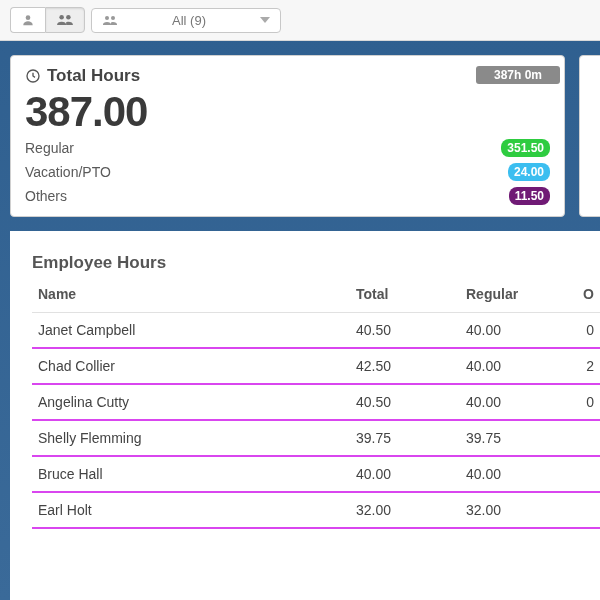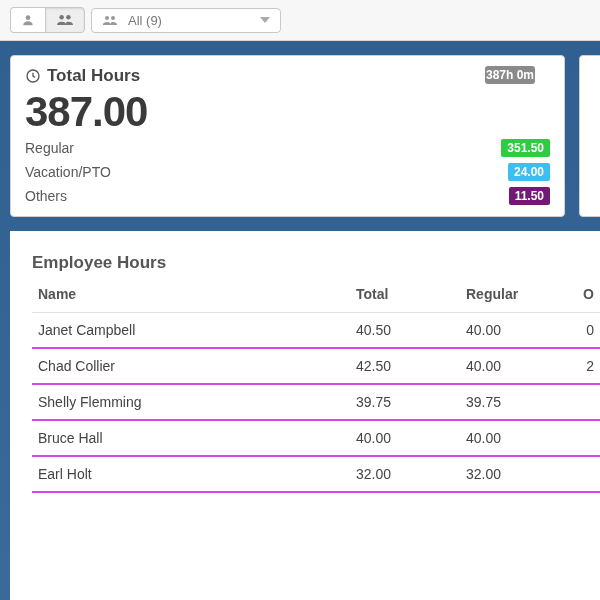--- a/index.html
+++ b/index.html
@@ -42,21 +42,21 @@
     padding: 4px 10px;
     display: flex;
     align-items: center;
     gap: 10px;
     width: 190px;
     color: #777;
     cursor: pointer;
     font-size: 13px;
   }
   .dropdown .dd-icon { display:flex; }
-  .dropdown .dd-label { flex: 1; }
+  .dropdown .dd-label { flex: 1; text-align: center; }
   .dropdown .dd-caret { color: #aaa; }
 
   .cards-row { padding: 14px 10px; display: flex; gap: 14px; }
   .card {
     background: #fff;
     border: 1px solid #d0d0d0;
     border-radius: 4px;
     padding: 10px 14px 8px 14px;
     width: 555px;
     position: relative;
@@ -64,26 +64,26 @@
   }
   .card.peek {
     width: 50px;
     padding: 10px;
   }
   .card-header { display: flex; align-items: center; gap: 6px; color: #444; }
   .card-header .title { font-weight: 700; font-size: 17px; }
   .card-header .clock-icon { display:flex; }
   .badge-abs {
     position: absolute;
-    top: 10px; right: 29px;
+    top: 10px; right: 4px;
     background: #8a8a8a;
     color: #fff;
     font-size: 12px;
     font-weight: 700;
-    padding: 2px 1px;
+    padding: 2px 18px;
     border-radius: 3px;
   }
   .big-number {
     font-size: 42px;
     font-weight: 800;
     color: #3a3a3a;
     letter-spacing: -1px;
     margin-top: 2px;
   }
   .stat-row {
@@ -93,21 +93,21 @@
     font-size: 14px;
     color: #5a5a5a;
     padding: 3px 0;
   }
   .stat-row + .stat-row { border-top: 0; }
   .pill {
     color: #fff;
     font-size: 12px;
     font-weight: 700;
     padding: 2px 6px;
-    border-radius: 2px;
+    border-radius: 8px;
   }
   .pill.green { background: #2ecc40; }
   .pill.blue  { background: #3bbef0; }
   .pill.gray  { background: #701a75; }
 
   .panel {
     background: #fff;
     margin: 0 0 0 10px;
     padding: 22px 10px 0 22px;
     height: 380px;
@@ -230,20 +230,26 @@
           <td class="col-reg">40.00</td>
           <td class="col-ot">0</td>
         </tr>
         <tr>
           <td class="col-name">Chad Collier</td>
           <td class="col-total">42.50</td>
           <td class="col-reg">40.00</td>
           <td class="col-ot">2</td>
         </tr>
         <tr>
+          <td class="col-name">Angelina Cutty</td>
+          <td class="col-total">40.50</td>
+          <td class="col-reg">40.00</td>
+          <td class="col-ot">0</td>
+        </tr>
+        <tr>
           <td class="col-name">Shelly Flemming</td>
           <td class="col-total">39.75</td>
           <td class="col-reg">39.75</td>
           <td class="col-ot"></td>
         </tr>
         <tr>
           <td class="col-name">Bruce Hall</td>
           <td class="col-total">40.00</td>
           <td class="col-reg">40.00</td>
           <td class="col-ot"></td>

